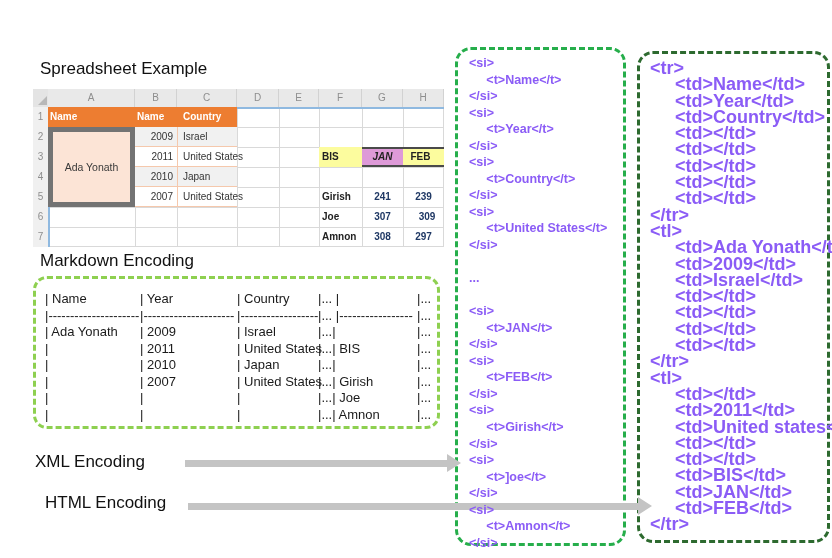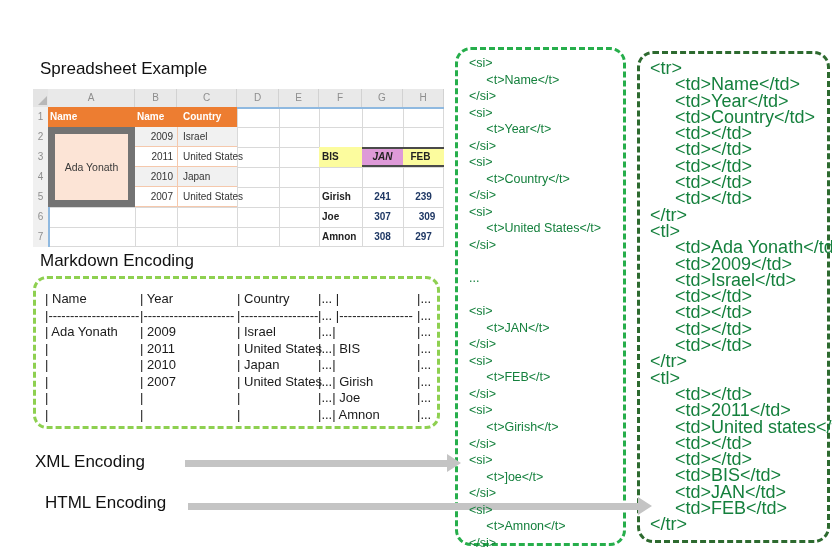--- a/index.html
+++ b/index.html
@@ -15,43 +15,43 @@
   .collab{position:absolute;top:0;height:18px;line-height:18px;text-align:center;color:#8E8E8E;
           border-right:1px solid #D2D2D2;box-sizing:border-box;}
   .gutter{position:absolute;left:0;top:18px;width:15px;height:140px;background:#F0F0F0;}
   .rowlab{position:absolute;left:0;width:15px;height:20px;line-height:20px;text-align:center;color:#8E8E8E;}
   .vline{position:absolute;top:18px;width:1px;height:140px;background:#D9D9D9;}
   .hline{position:absolute;left:15px;width:396px;height:1px;background:#D9D9D9;}
   .bluh{position:absolute;left:15px;top:18px;width:396px;height:2px;background:#8FB9E0;}
   .bluv{position:absolute;left:15px;top:18px;width:2px;height:140px;background:#8FB9E0;}
   .cell{position:absolute;box-sizing:border-box;}
   .hdr-orange{left:15px;top:18px;width:189px;height:20px;background:#ED7D31;}
-  .merged{left:15px;top:38px;width:87px;height:80px;background:#FCE4D6;border:7px solid #737373;
+  .merged{left:15px;top:38px;width:87px;height:80px;background:#FCE4D6;border:5px solid #737373;
           display:flex;align-items:center;justify-content:center;color:#3a3a3a;font-size:10.5px;}
   .strip{left:102px;width:102px;height:20px;border-bottom:1px solid #F5C8AC;}
   .bcv{position:absolute;left:144px;top:38px;width:1px;height:80px;background:#F5C8AC;}
   .bis{left:286px;top:58px;width:43px;height:20px;background:#FCFC9E;}
   .jan{left:329px;top:58px;width:41px;height:20px;background:#DE9AD8;border-top:2px solid #4A4A4A;border-bottom:2px solid #4A4A4A;}
   .feb{left:370px;top:58px;width:41px;height:20px;background:#FCFC9E;border-top:2px solid #4A4A4A;border-bottom:2px solid #4A4A4A;}
   .txt{position:absolute;height:20px;line-height:20px;white-space:nowrap;color:#333;}
   .whb{color:#fff;font-weight:bold;}
   .b{font-weight:bold;color:#222;}
   .num{font-weight:bold;color:#1F3864;text-align:center;}
   .ctr{text-align:center;}
   .rt{text-align:right;}
   
   #mdbox{position:absolute;left:33px;top:276px;width:407px;height:153px;border:3px dashed #8ED050;
          border-radius:14px;box-sizing:border-box;}
   .mdcol{position:absolute;top:12px;margin:0;white-space:pre;font:13px/16.5px "Liberation Sans","DejaVu Sans",sans-serif;color:#1a1a1a;}
   
   .codebox{position:absolute;border-radius:16px;box-sizing:border-box;}
   #xmlbox{left:455px;top:47px;width:171px;height:499px;border:3px dashed #26AE4B;}
   #htmlbox{left:637px;top:51px;width:193px;height:492px;border:3px dashed #2D6A2F;}
-  .codebox pre{position:relative;z-index:2;margin:0;white-space:pre;color:#15803d;
-               font-family:"Liberation Sans","DejaVu Sans",sans-serif;}
+  .codebox pre{position:relative;z-index:2;margin:0;white-space:pre;color:#8b5cf6;
+               font-family:"Liberation Sans","DejaVu Sans",sans-serif;font-weight:bold;}
   #xmlbox pre{font-size:12.5px;line-height:16.55px;padding:5px 0 0 11px;}
   #htmlbox pre{font-size:18px;line-height:16.3px;padding:6px 0 0 10px;}
   
   .shaft{position:absolute;height:7px;background:#C4C4C4;z-index:1;}
   .head{position:absolute;width:0;height:0;border-top:9px solid transparent;border-bottom:9px solid transparent;
         border-left:14px solid #C4C4C4;z-index:1;}
 </style>
 </head>
 <body>
 

